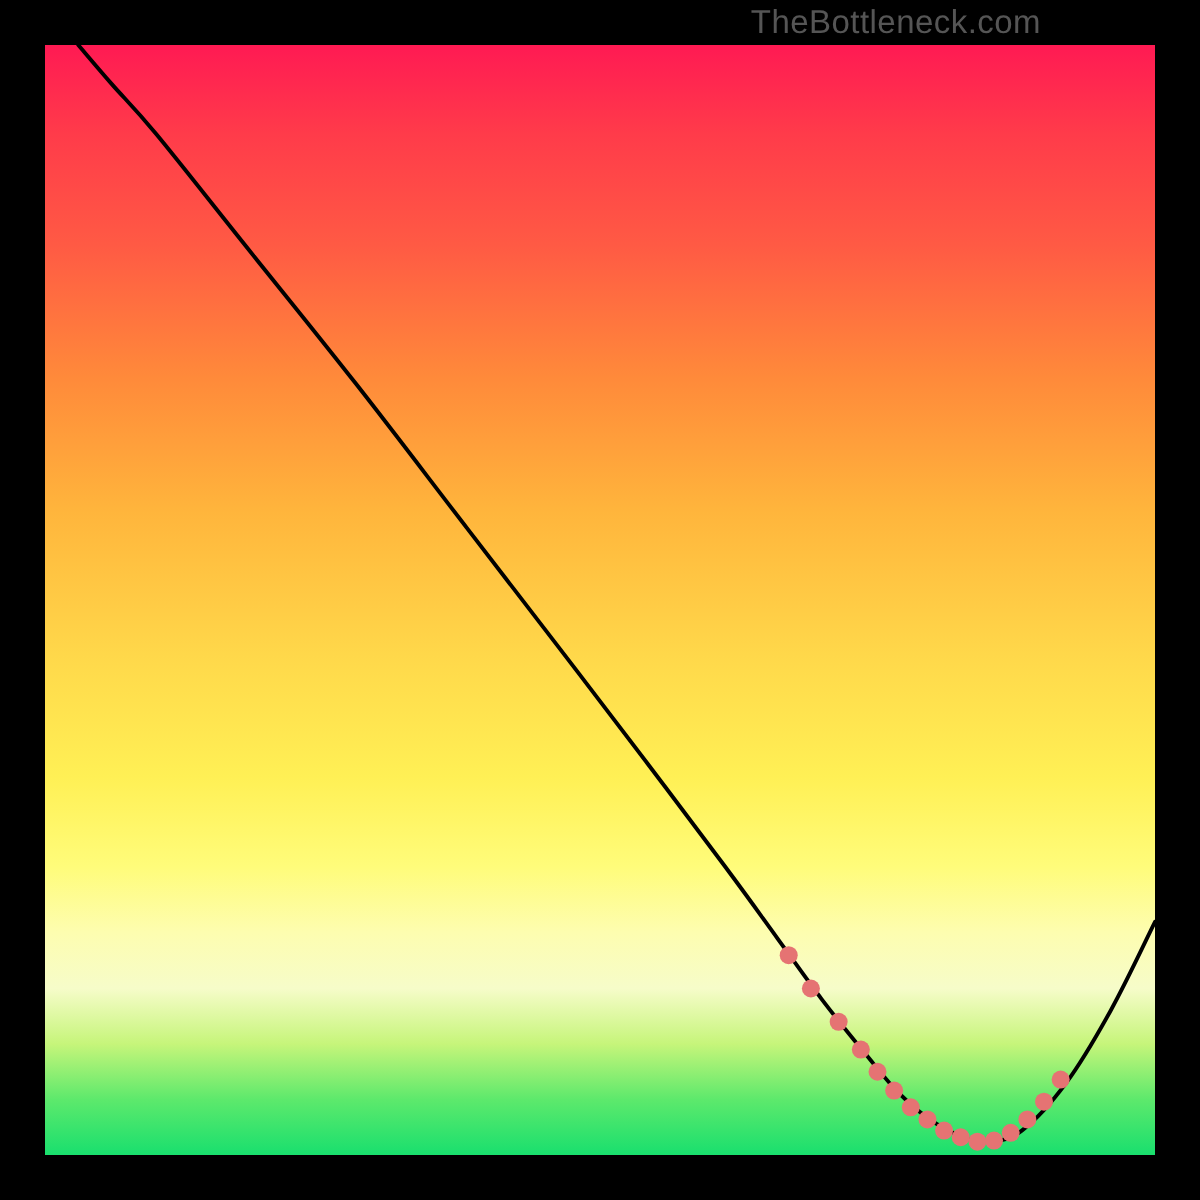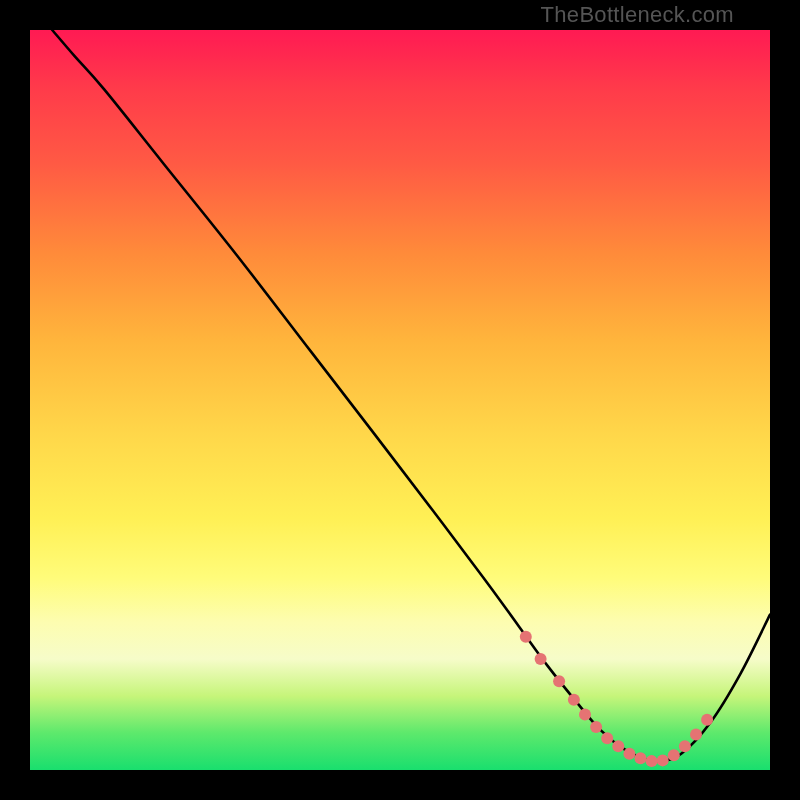--- a/index.html
+++ b/index.html
@@ -8,21 +8,20 @@
     width: 800px;
     height: 800px;
     background: #000;
     overflow: hidden;
   }
   .outer {
     width: 704px;
     height: 800px;
     background: #000;
     position: relative;
-    padding-left: 40px;
   }
   .watermark {
     position: absolute;
     top: 2px;
     right: 10px;
     color: #555;
     font-family: Arial, Helvetica, sans-serif;
     font-size: 22px;
     font-weight: 500;
     letter-spacing: 0.3px;

